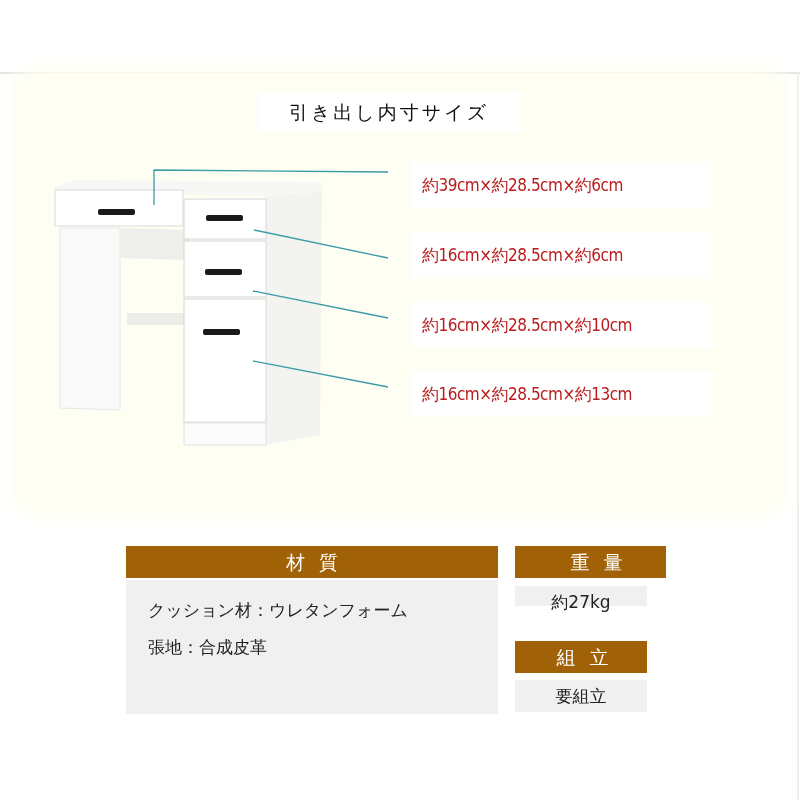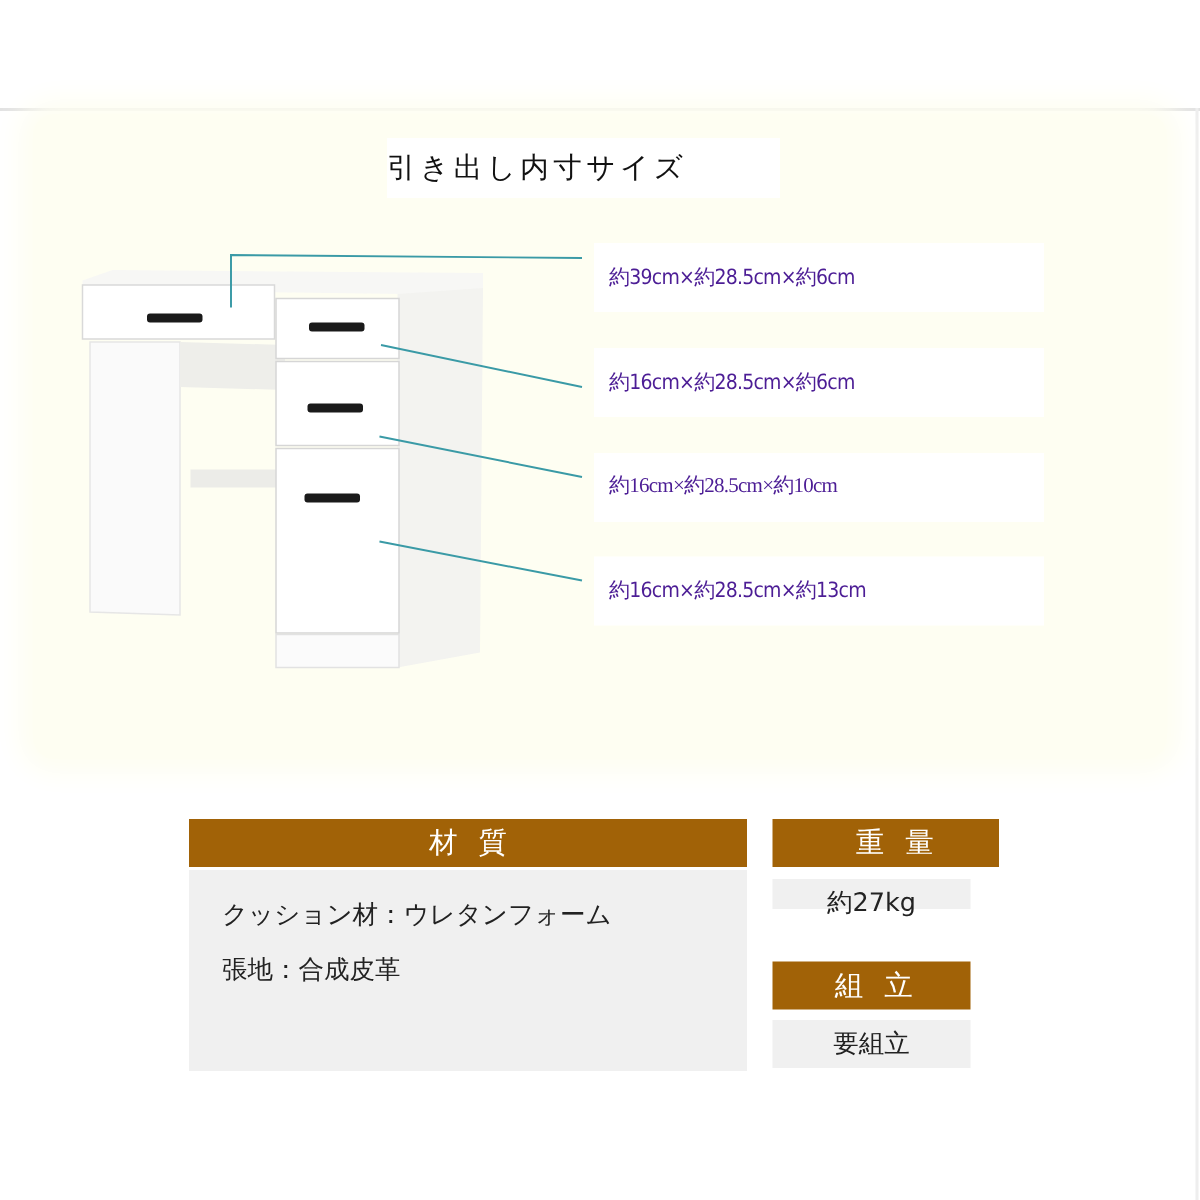--- a/index.html
+++ b/index.html
@@ -3,23 +3,23 @@
 <meta charset="utf-8">
 <style>
   html, body { margin:0; padding:0; }
   body { width:800px; height:800px; background:#ffffff; position:relative; overflow:hidden;
          font-family:"DejaVu Sans","Liberation Sans",sans-serif; }
   .topline { position:absolute; left:0; top:72px; width:800px; height:2px; background:#e2e2e2; }
   .rightline { position:absolute; left:797px; top:72px; width:2px; height:728px; background:#eeeeee; }
   .panel { position:absolute; left:22px; top:76px; width:756px; height:430px; background:#fefef2;
            border-radius:14px; box-shadow:0 0 18px 10px #fefef2; }
   .title-box { position:absolute; left:258px; top:92px; width:262px; height:40px; background:#ffffff;
-               line-height:40px; font-size:19px; letter-spacing:3px; color:#111; }
-  .spec { position:absolute; left:396px; height:46px; width:300px; background:#ffffff;
-          font-size:14px; color:#4c1d95; line-height:46px; padding-left:10px; box-sizing:border-box;
+               text-align:center; line-height:40px; font-size:19px; letter-spacing:3px; color:#111; }
+  .spec { position:absolute; left:412px; height:46px; width:300px; background:#ffffff;
+          font-size:17px; color:#b91c1c; line-height:46px; padding-left:10px; box-sizing:border-box;
           font-family:"DejaVu Sans Condensed","DejaVu Sans",sans-serif; letter-spacing:-0.5px; }
   svg.desk { position:absolute; left:0; top:0; }
   .tbl-head { position:absolute; background:#a16207; color:#fff; text-align:center; font-size:19px;
               letter-spacing:14px; line-height:32px; height:32px; }
   .tbl-body { position:absolute; background:#f0f0f0; color:#222; font-size:17px; }
   .mat-line { height:37px; line-height:37px; }
 </style>
 </head>
 <body>
 
@@ -53,21 +53,21 @@
   <g stroke="#3a9aa6" stroke-width="1.3" fill="none">
     <polyline points="154,205 154,170 388,172"></polyline>
     <line x1="254" y1="230" x2="388" y2="258"></line>
     <line x1="253" y1="291" x2="388" y2="318"></line>
     <line x1="253" y1="361" x2="388" y2="387"></line>
   </g>
 </svg>
 
 <div class="spec" style="top:162px;">約39cm×約28.5cm×約6cm</div>
 <div class="spec" style="top:232px;">約16cm×約28.5cm×約6cm</div>
-<div class="spec" style="top:302px;font-family:Liberation Serif, serif;">約16cm×約28.5cm×約10cm</div>
+<div class="spec" style="top:302px;">約16cm×約28.5cm×約10cm</div>
 <div class="spec" style="top:371px;">約16cm×約28.5cm×約13cm</div>
 
 <div class="tbl-head" style="left:126px; top:546px; width:372px; padding-left:14px; box-sizing:border-box;">材質</div>
 <div class="tbl-body" style="left:126px; top:580px; width:372px; height:134px; padding:12px 0 0 22px; box-sizing:border-box;">
   <div class="mat-line">クッション材：ウレタンフォーム</div>
   <div class="mat-line">張地：合成皮革</div>
 </div>
 
 <div class="tbl-head" style="left:515px; top:546px; width:151px; padding-left:26px; box-sizing:border-box;">重量</div>
 <div class="tbl-body" style="left:515px; top:586px; width:132px; height:20px; line-height:32px; text-align:center;">約27kg</div>

